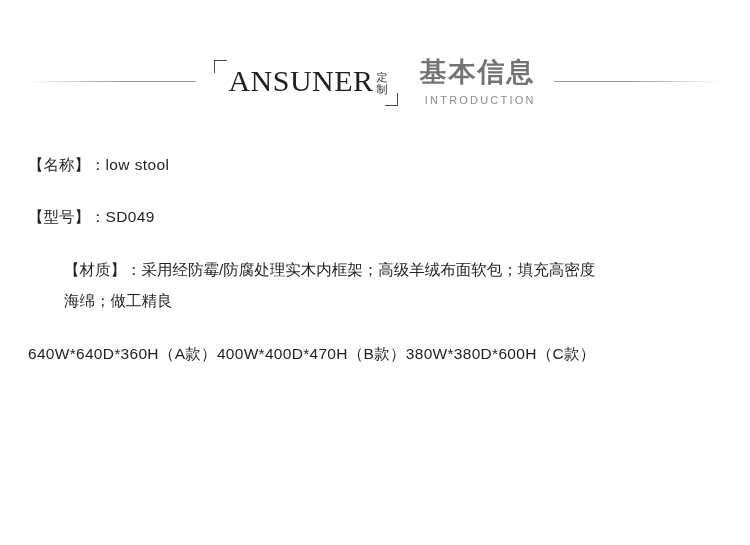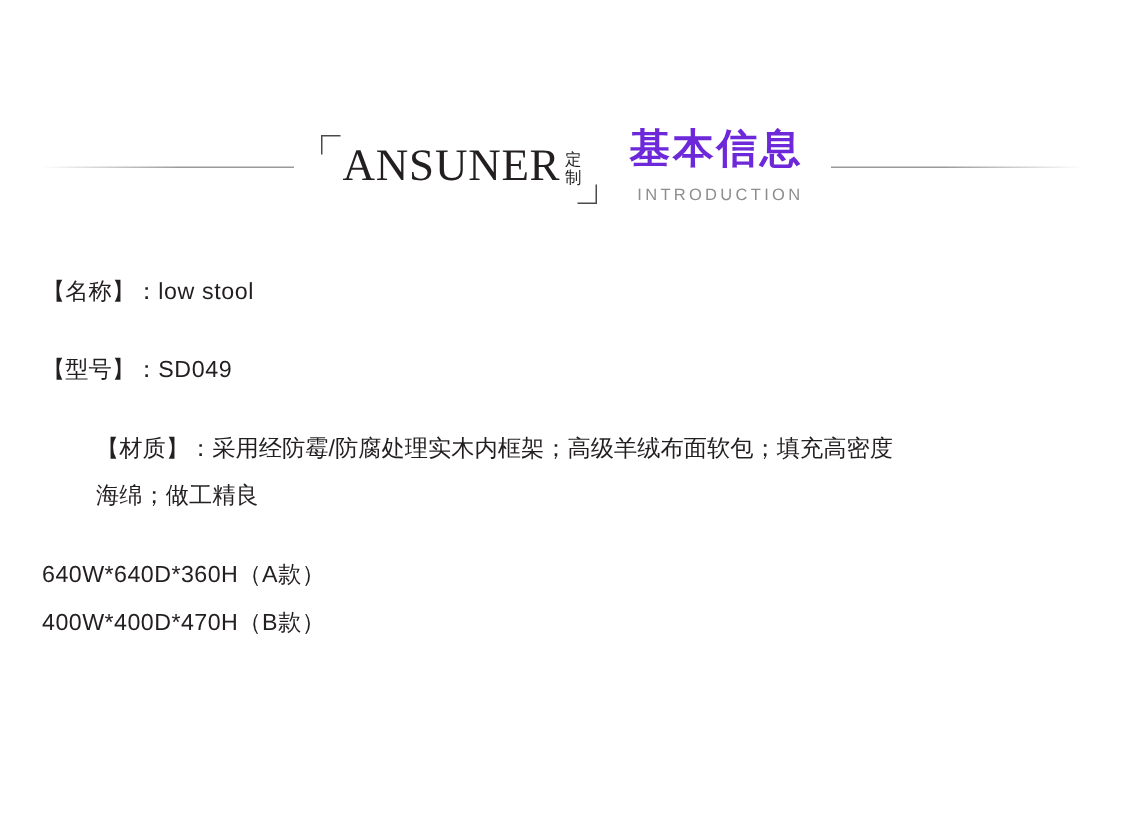--- a/index.html
+++ b/index.html
@@ -20,21 +20,20 @@
     width: 750px;
     height: 545px;
     box-sizing: border-box;
   }
 
   
   .header {
     position: relative;
     width: 652px;
     height: 150px;
-    margin-top: 30px;
   }
 
   .header-inner {
     position: absolute;
     left: 0;
     top: 58px;
     width: 750px;
     display: flex;
     align-items: center;
     justify-content: center;
@@ -95,25 +94,25 @@
     font-size: 11px;
     line-height: 12px;
     color: #231f20;
   }
 
   .title-block {
     margin-left: 22px;
     text-align: center;
   }
   .title-main {
-    font-family: Liberation Mono, monospace;
+    font-family: Liberation Serif, serif;
     font-size: 27px;
     font-weight: bold;
     letter-spacing: 2px;
-    color: #6d28d9;
+    color: #737373;
     line-height: 1.1;
   }
   .title-sub {
     margin-top: 6px;
     font-size: 11px;
     letter-spacing: 2.2px;
     color: #8d8d8d;
     text-align: right;
   }
 
@@ -155,21 +154,21 @@
   .size-row {
     display: flex;
     align-items: flex-start;
   }
   .size-label {
     white-space: nowrap;
     line-height: 32px;
   }
   .size-list {
     display: flex;
-    flex-direction: column;
+    flex-direction: row;
   }
   .size-item {
     line-height: 32px;
     letter-spacing: 0.3px;
   }
 </style>
 </head>
 <body>
 
 <div class="page">
@@ -210,18 +209,19 @@
     </div>
 
     <div class="row material-row">
       <span class="label">【材质】：</span><span>采用经防霉/防腐处理实木内框架；高级羊绒布面软包；填充高密度海绵；做工精良</span>
     </div>
 
     <div class="row size-row">
       <span class="size-list">
         <span class="size-item">640W*640D*360H（A款）</span>
         <span class="size-item">400W*400D*470H（B款）</span>
+        <span class="size-item">380W*380D*600H（C款）</span>
       </span>
     </div>
 
   </div>
 
 </div>
 
 </body></html>

